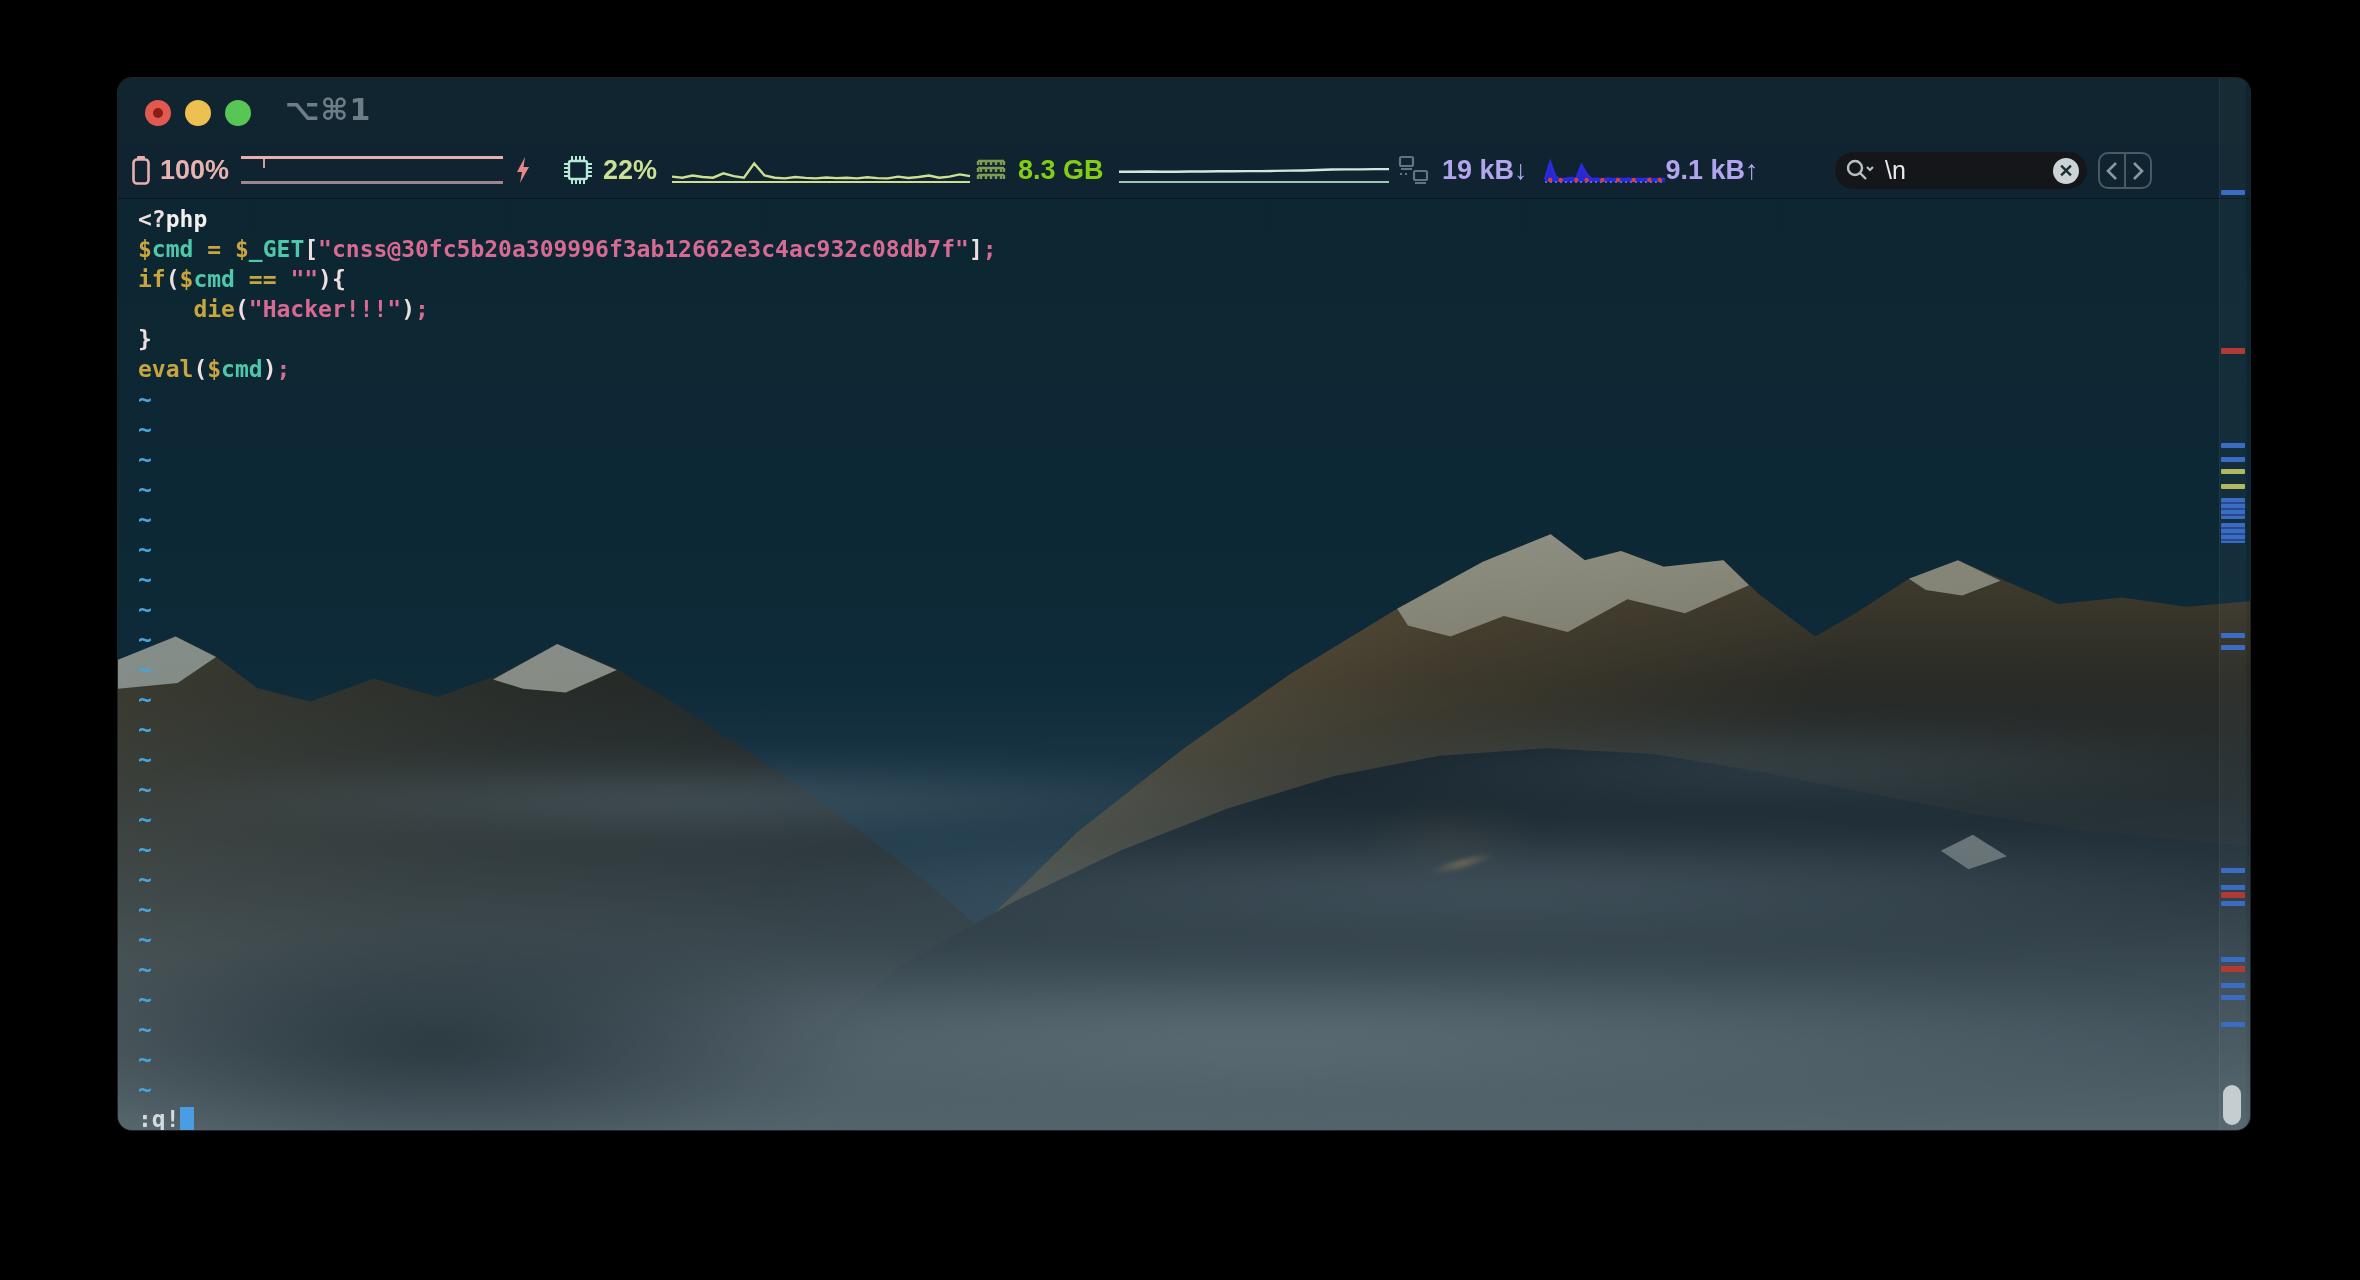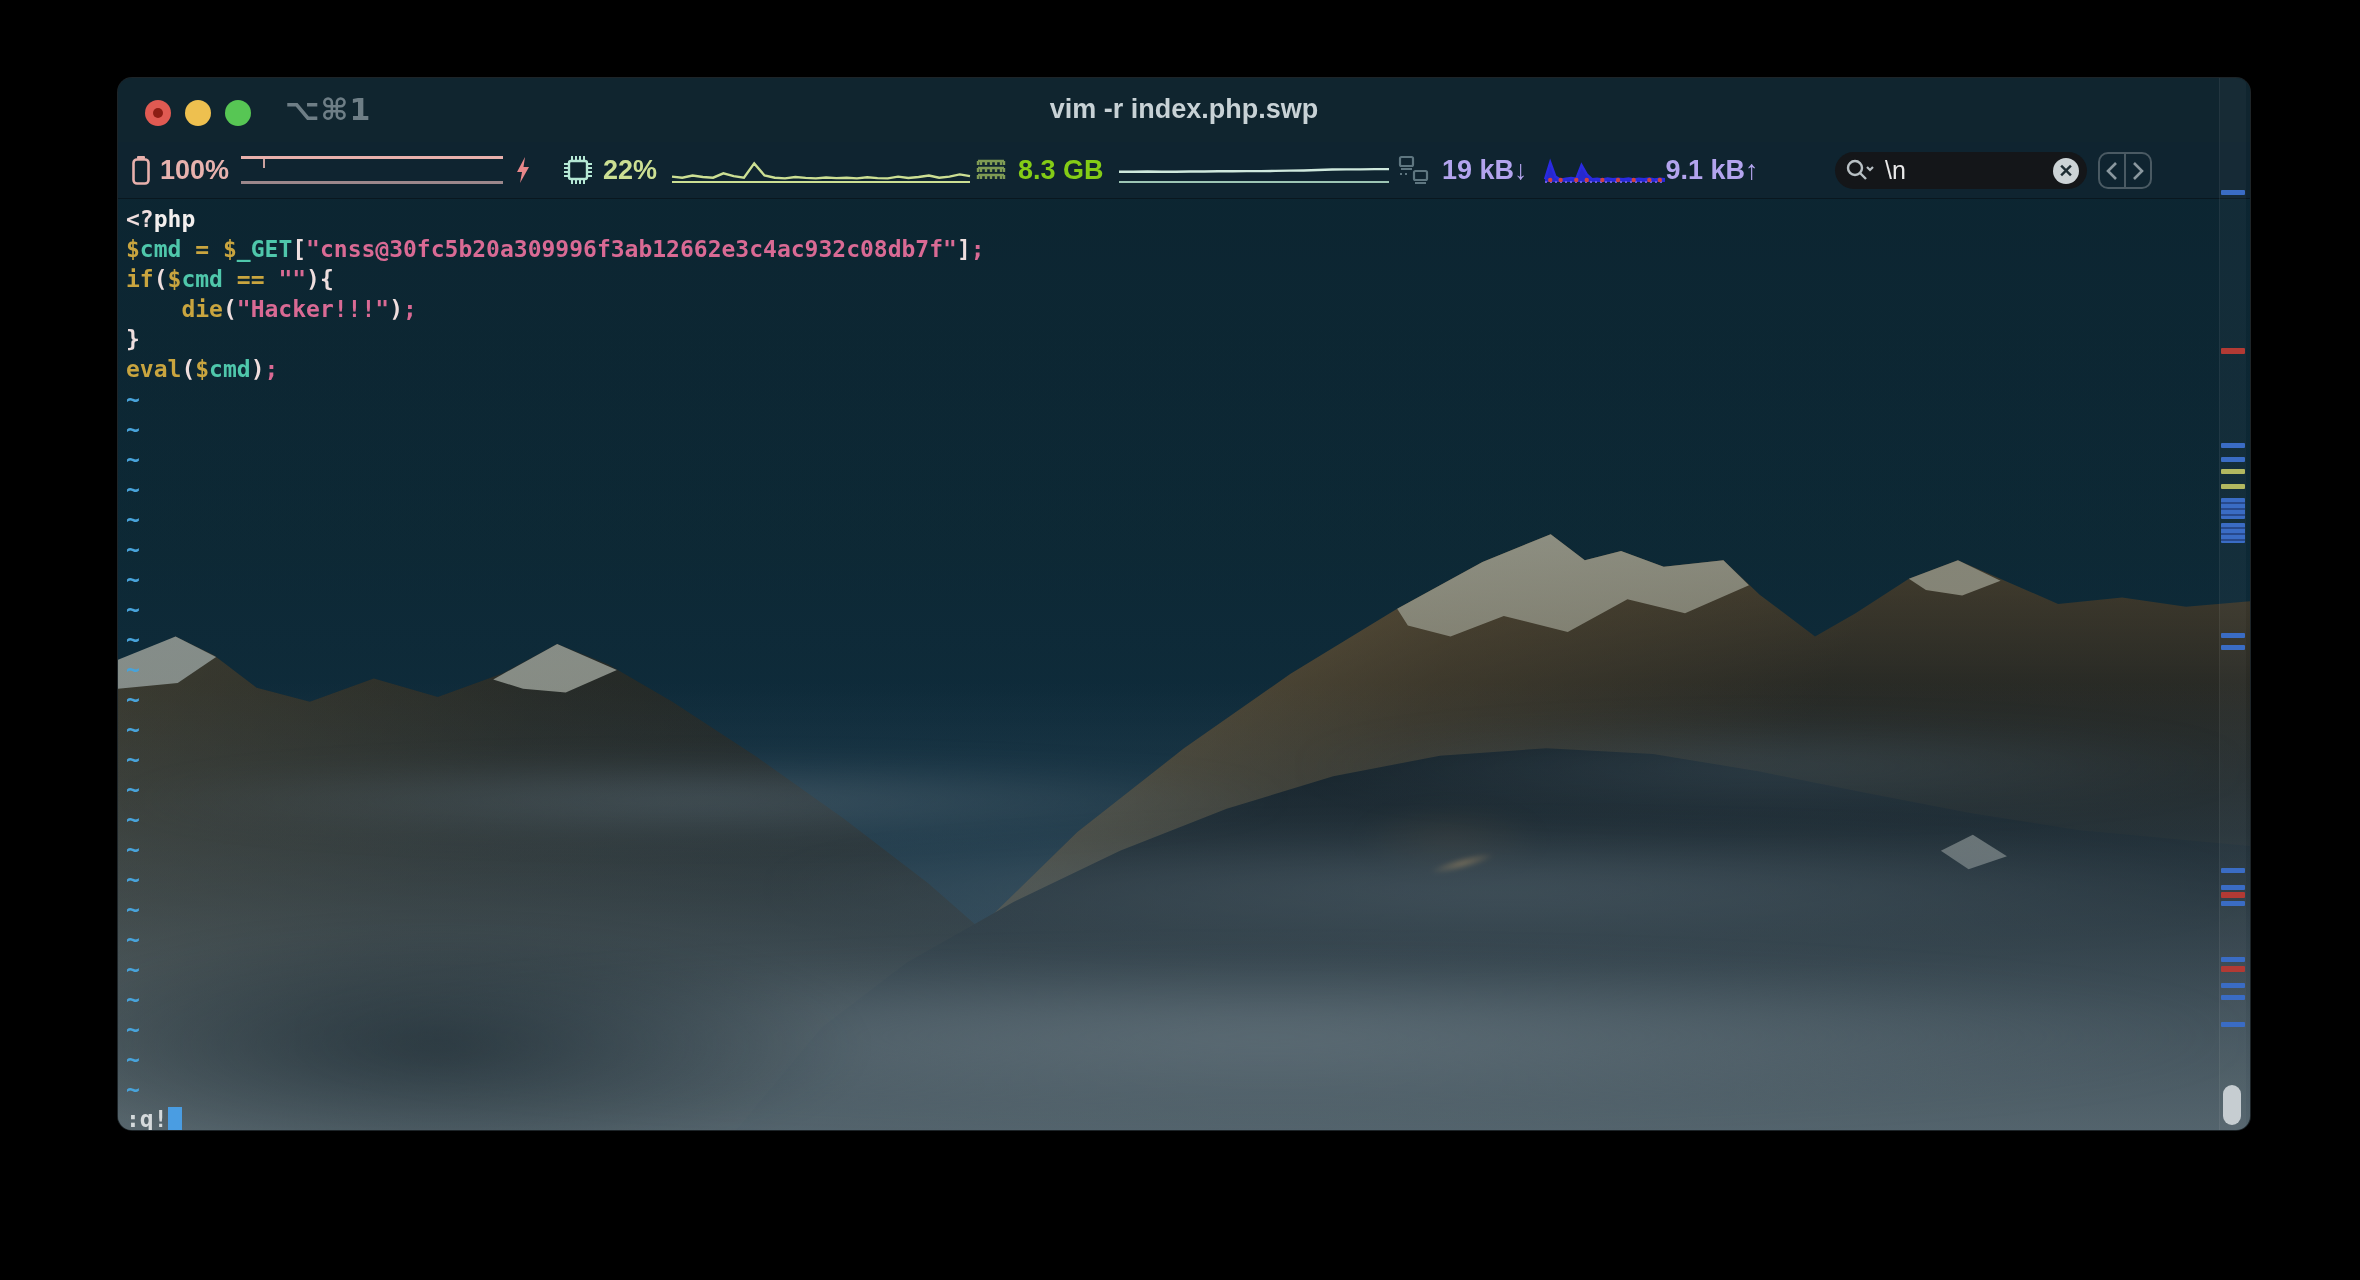--- a/index.html
+++ b/index.html
@@ -73,21 +73,21 @@
   .wisp{border-radius:50%;}
   .w1{left:0;top:60%;width:55%;height:9%;background:radial-gradient(closest-side,rgba(140,152,162,.5),rgba(140,152,162,0));filter:blur(14px);}
   .w2{left:30%;top:68%;width:70%;height:12%;background:radial-gradient(closest-side,rgba(150,160,170,.45),rgba(150,160,170,0));filter:blur(18px);}
   .w3{left:55%;top:56%;width:45%;height:10%;background:radial-gradient(closest-side,rgba(130,145,155,.35),rgba(130,145,155,0));filter:blur(16px);}
   .w4{left:8%;top:82%;width:92%;height:16%;background:radial-gradient(closest-side,rgba(165,175,182,.55),rgba(165,175,182,0));filter:blur(20px);}
   .fog-grad{left:0;right:0;bottom:0;height:48%;
     background:linear-gradient(180deg,rgba(118,133,144,0) 0%,rgba(118,133,144,.18) 22%,rgba(124,139,149,.42) 48%,rgba(133,147,156,.66) 74%,rgba(142,155,163,.82) 100%);}
   .dark-bl{left:-5%;top:78%;width:40%;height:26%;background:radial-gradient(closest-side,rgba(16,24,30,.55),rgba(16,24,30,0));filter:blur(12px);}
   .tint{inset:0;background:linear-gradient(180deg,rgba(12,38,50,.52) 0%,rgba(12,38,50,.38) 35%,rgba(14,40,52,.34) 100%);}
   
-  .textlayer{position:absolute;inset:0;padding:5px 0 0 8px;
+  .textlayer{position:absolute;inset:0;padding:5px 0 0 20px;
              font-family:"DejaVu Sans Mono",monospace;font-size:23px;font-weight:bold;line-height:30px;z-index:4;}
   .row{height:30px;white-space:pre;}
   .tok-w{color:var(--c-white);} .tok-v{color:var(--c-teal);} .tok-o{color:var(--c-gold);}
   .tok-s{color:var(--c-pink);}  .tok-p{color:var(--c-pale);}
   .tilde{color:var(--c-tilde);}
   .cmdline{color:var(--c-cmd);}
   .cursor{display:inline-block;width:14px;height:24px;background:var(--c-cursor);vertical-align:-4px;}
   
   .markstrip{position:absolute;top:0;bottom:0;right:4px;width:26px;z-index:6;background:rgba(255,255,255,.03);
              border-left:1px solid rgba(255,255,255,.05);}
@@ -104,21 +104,20 @@
 <div class="stage" style="--c-teal: #4fc7ab; --c-gold: #c9a53f; --c-pink: #d96a94; --c-pale: #efdede; --c-white: #f3efee; --c-tilde: #48a3da; --c-cmd: #d5dadc; --c-cursor: #4a9de2;">
   <div class="window">
 
     <div class="titlebar">
       <div class="lights">
         <div class="light red"></div>
         <div class="light yellow"></div>
         <div class="light green"></div>
       </div>
       <div class="tab-shortcut">⌥⌘1</div>
-      <div class="win-title">vim -r index.php.swp</div>
     </div>
 
     <div class="statusbar">
 
       <div class="sgroup g-batt">
         <span class="sicon">
           <svg width="18" height="30" viewBox="0 0 18 30">
               <rect x="5" y="1" width="8" height="3" rx="1" fill="#e8b0ac"></rect>
               <rect x="1.5" y="4.5" width="15" height="24" rx="3.5" fill="none" stroke="#e8b0ac" stroke-width="2.6"></rect>
             </svg>

